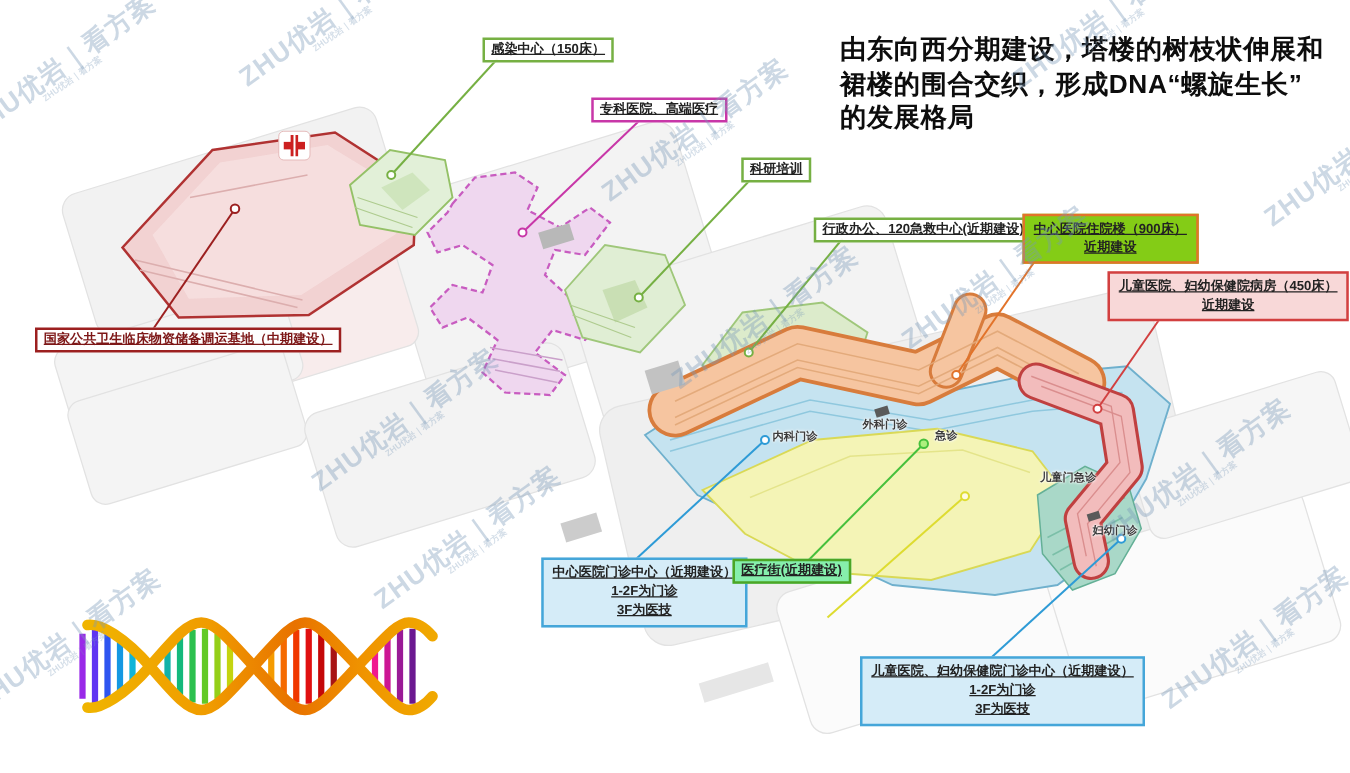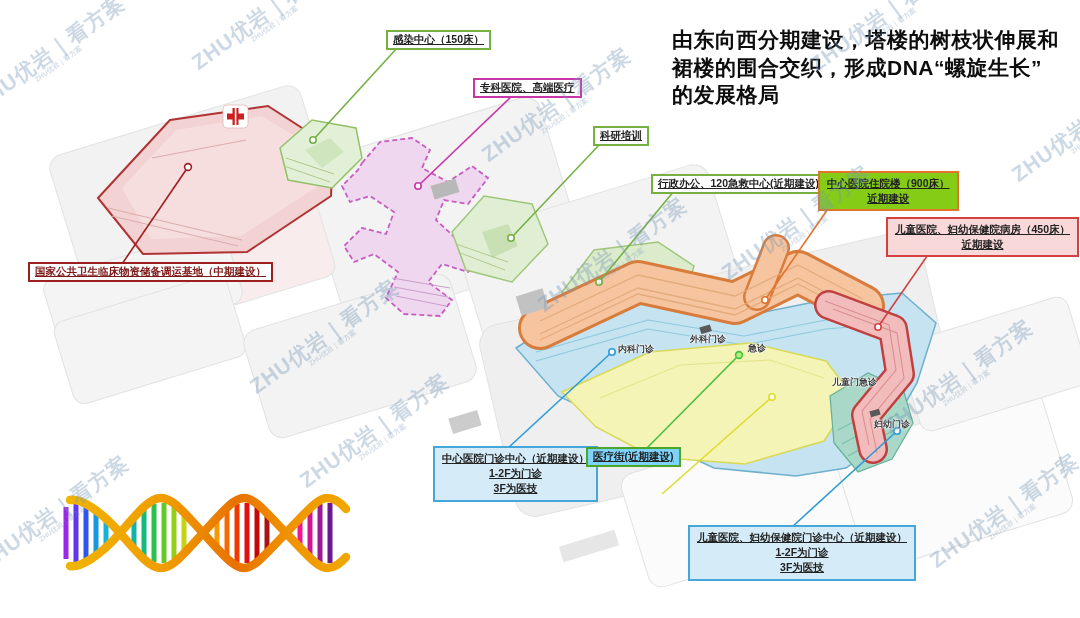--- a/index.html
+++ b/index.html
@@ -21,21 +21,21 @@
     padding:1px 5px;white-space:nowrap;line-height:1.3;z-index:30;text-decoration:underline;
   }
   .cb.multi{white-space:normal;text-align:center;padding:3px 7px;line-height:1.45;}
   .cb.multi div{white-space:nowrap;}
   .cb-green{border-color:#76b043;}
   .cb-magenta{border-color:#c837a8;text-align:right;}
   .cb-orange{border-color:#e2732a;background:#84cc16;}
   .cb-red{border-color:#d24040;background:#f8d8d8;}
   .cb-darkred{border-color:#9c2020;color:#7d1717;background:rgba(255,255,255,.88);}
   .cb-blue{border-color:#45a6d9;background:#d5ecf8;}
-  .cb-brightgreen{border-color:#4ca526;background:#7dd3fc;text-align:center;}
+  .cb-brightgreen{border-color:#4ca526;background:#86efac;text-align:center;}
   .cb-yellow{border-color:#e2e040;background:rgba(255,255,255,.92);}
   
   .tag{
     position:absolute;font-size:9px;font-weight:bold;color:#3c3c3c;z-index:25;
     text-shadow:0 0 3px #fff,0 0 2px #fff,0 0 1px #fff;white-space:nowrap;
   }
   
   .dna-caption{
     position:absolute;left:96px;top:570px;width:220px;text-align:center;
     font-size:14px;font-weight:bold;color:#1a1a1a;letter-spacing:1px;z-index:20;

